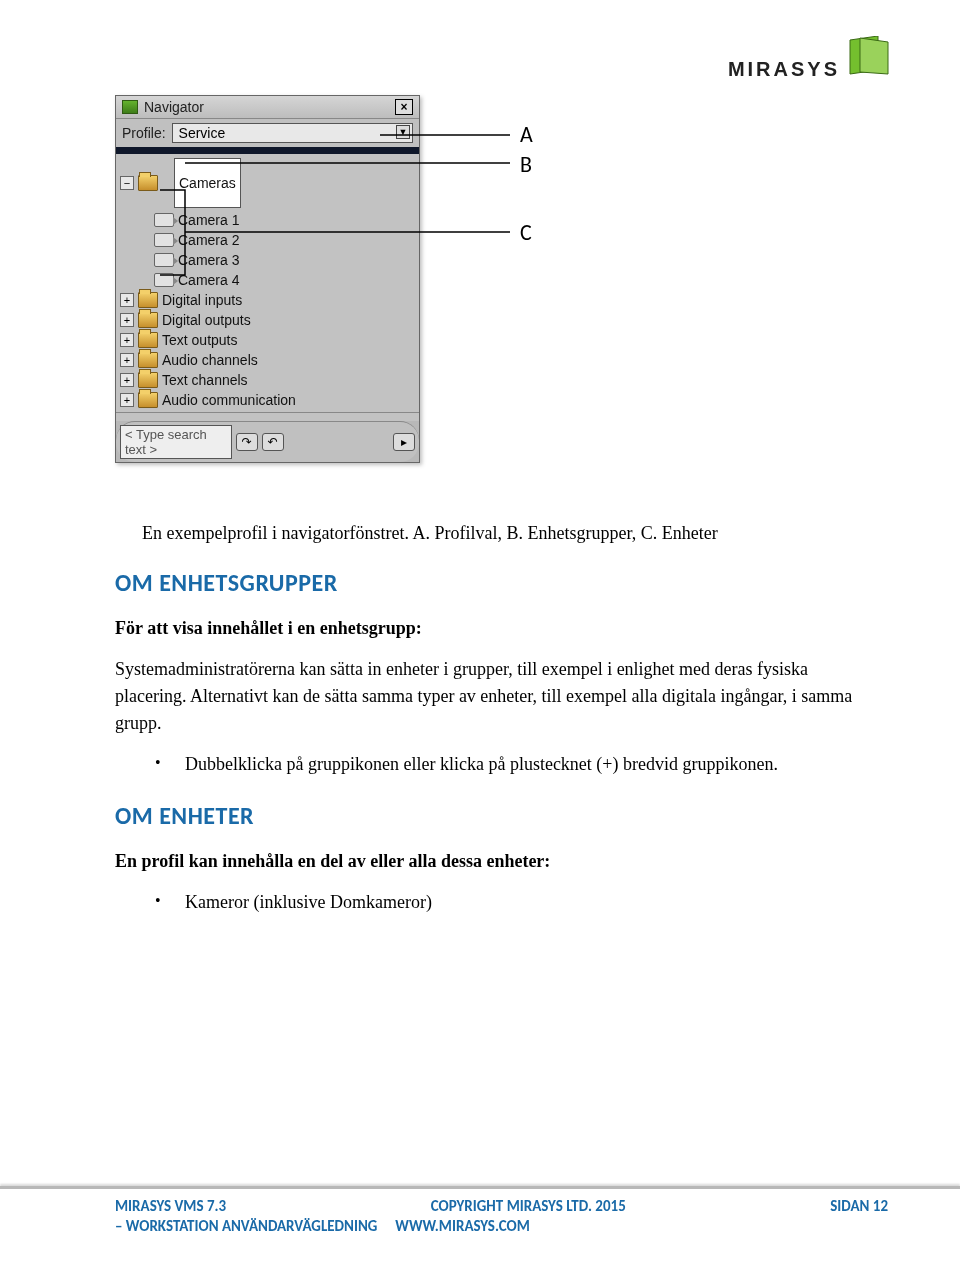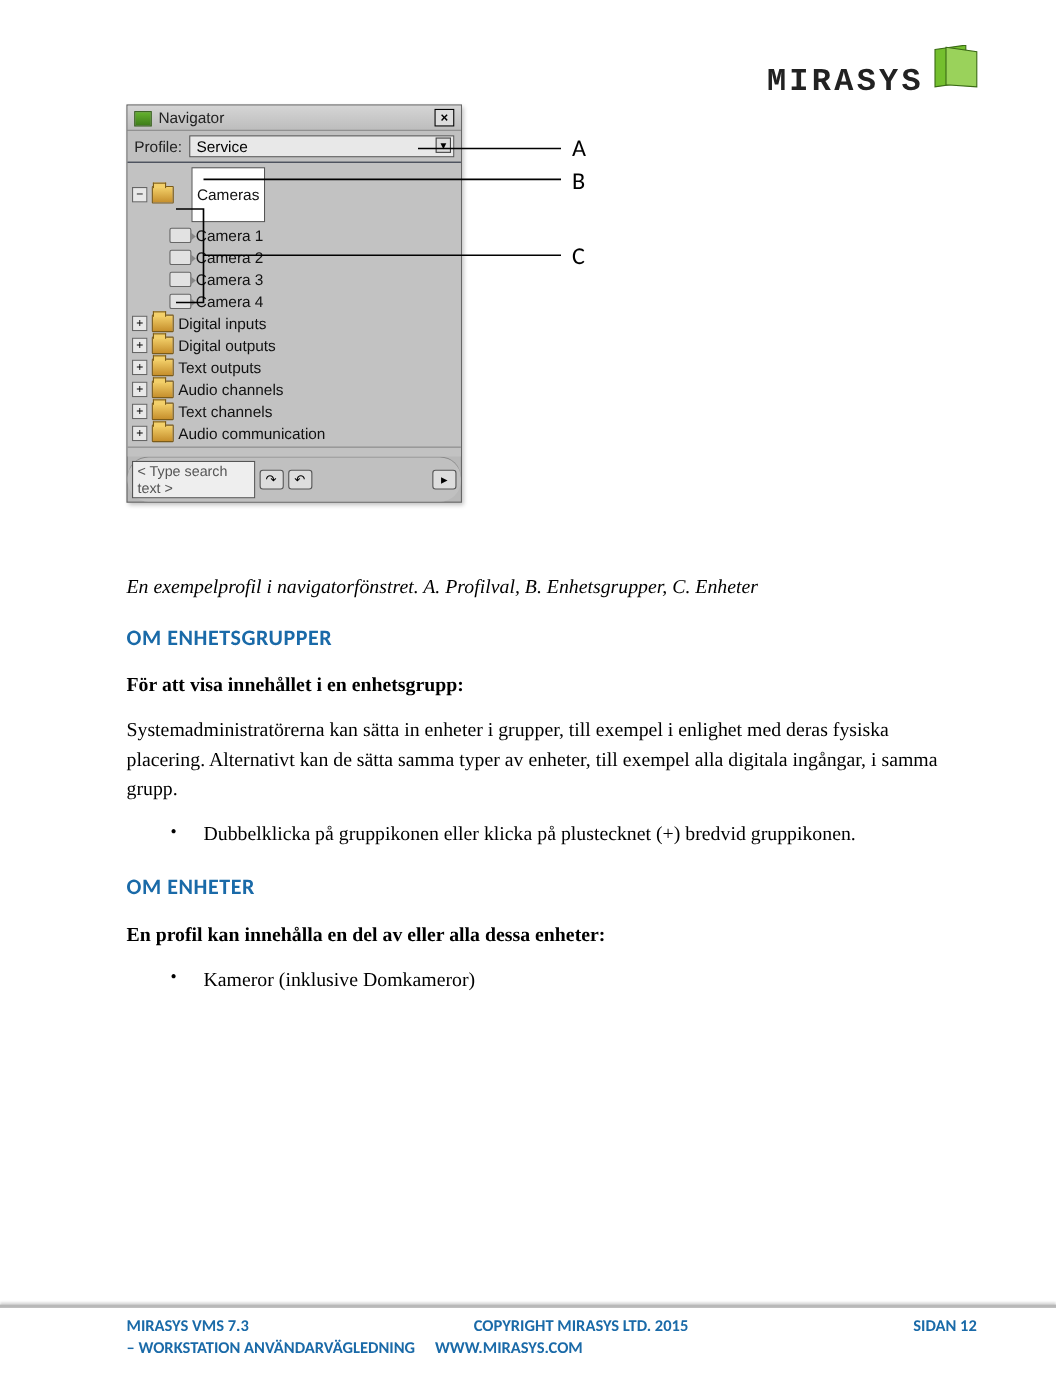--- a/index.html
+++ b/index.html
@@ -20,24 +20,24 @@
   
   .brand {
     position: absolute;
     top: 30px;
     right: 70px;
     display: flex;
     align-items: center;
     gap: 6px;
   }
   .brand-text {
-    font-family: Liberation Mono, monospace;
+    font-family: Liberation Sans, sans-serif;
     font-weight: 900;
     letter-spacing: 3px;
-    font-size: 29px;
+    font-size: 20px;
     color: #222;
     margin-top: 28px;
   }
   .brand-logo {
     width: 44px;
     height: 40px;
     position: relative;
   }
   .brand-logo svg { width: 100%; height: 100%; }
 
@@ -54,42 +54,42 @@
     border: 1px solid #666;
     background: #b8b8b8;
     font-family: Arial, sans-serif;
     font-size: 14px;
     box-shadow: 2px 2px 4px rgba(0,0,0,.25);
   }
   .nav-title {
     background: linear-gradient(#d5d5d5,#bdbdbd);
     padding: 3px 6px;
     display: flex;
-    align-items: flex-end;
+    align-items: center;
     gap: 6px;
     border-bottom: 1px solid #888;
   }
   .nav-title-icon {
     width: 16px; height: 14px;
     background: linear-gradient(#64b22e,#3e7d19);
     border: 1px solid #2f5a13;
   }
   .nav-title-text { flex: 1; color: #222; }
   .nav-close {
     width: 18px; height: 16px;
     border: 1px solid #000;
     display:flex;align-items:center;justify-content:center;
     font-size: 12px; font-weight: bold;
     background:#ddd;
   }
   .nav-profile {
     display:flex; align-items:center; gap:6px;
     padding: 4px 6px;
     background:#c0c0c0;
-    border-bottom:1px solid #0f172a;
+    border-bottom:7px solid #0f172a;
   }
   .nav-profile-label { color:#222; }
   .nav-profile-select {
     flex:1;
     background:#e8e8e8;
     border:1px solid #555;
     padding:1px 18px 1px 6px;
     position:relative;
   }
   .nav-profile-caret {
@@ -182,27 +182,27 @@
   .callouts .cl-label { position:absolute; font-weight:400; }
 
   
   .content {
     position:absolute;
     top: 520px;
     left: 115px;
     right: 90px;
     line-height: 1.5;
   }
-  .caption { font-style: italic; margin-bottom: 18px; }
+  .caption { margin-bottom: 18px; margin-left: 27px; }
   .obs { font-style: italic; margin-bottom: 22px; }
   .h2 {
     font-family: Calibri, Arial, sans-serif;
     font-weight: 600;
     color: #1a6aa8;
-    font-size: 20px;
+    font-size: 24px;
     margin: 6px 0 14px 0;
     font-variant: small-caps;
     letter-spacing: .5px;
   }
   .para { margin-bottom: 14px; }
   .b { font-weight: bold; }
   ul.bullet { list-style: none; padding-left: 70px; margin-bottom: 20px; }
   ul.bullet li { position:relative; padding-left:0; margin-bottom:8px; }
   ul.bullet li::before {
     content:"•"; position:absolute; left:-30px; font-size:16px;

